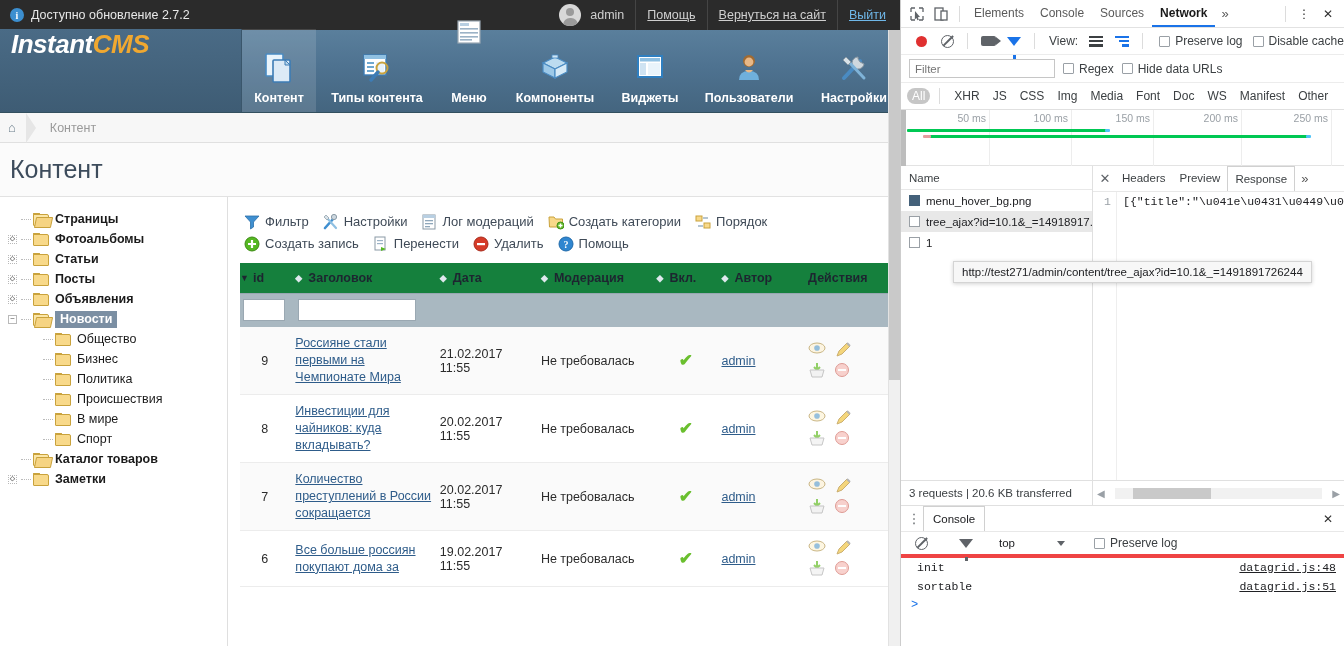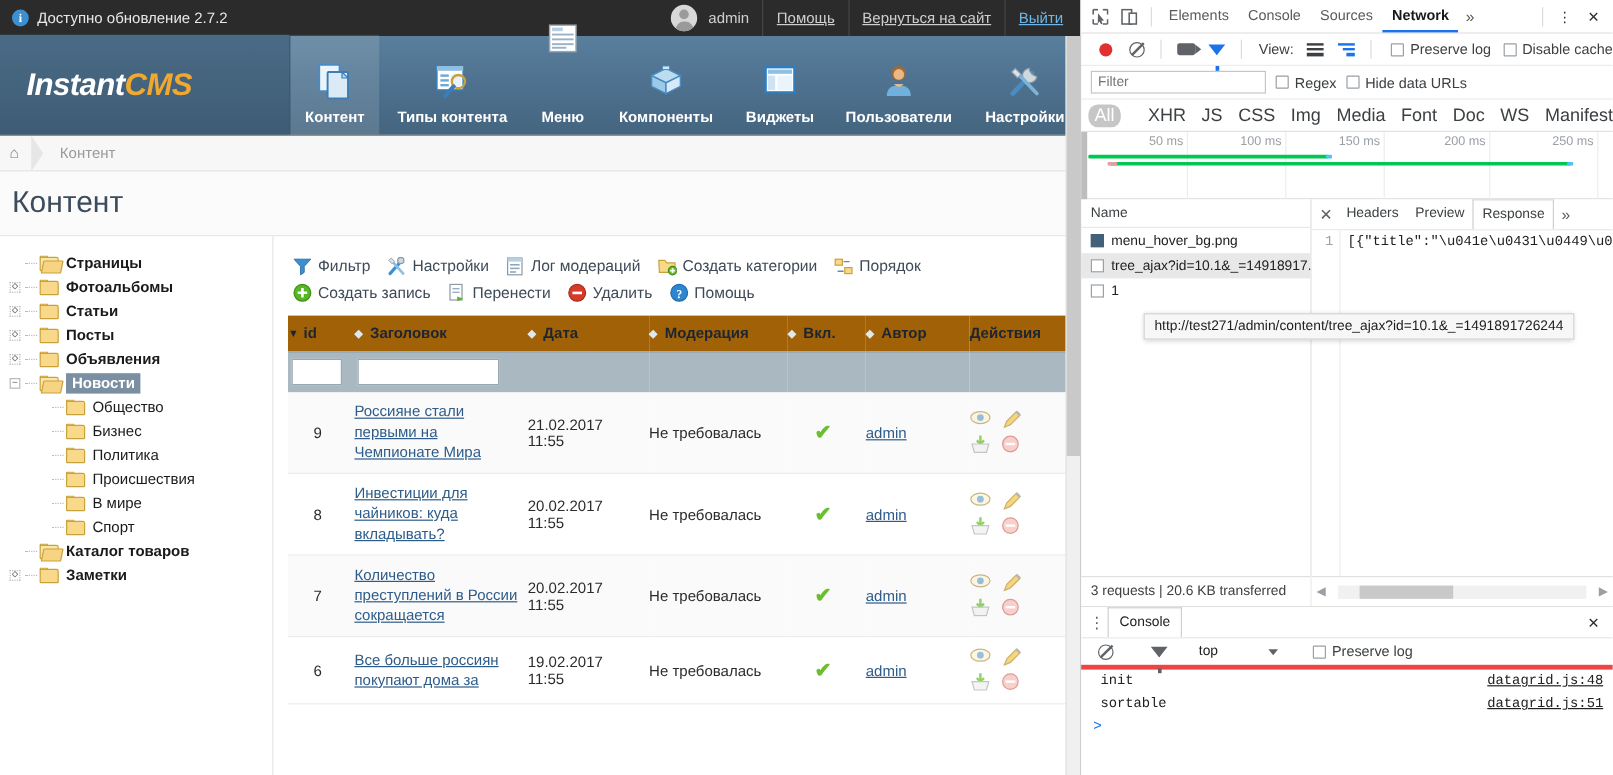--- a/index.html
+++ b/index.html
@@ -48,22 +48,22 @@
   }
   .update-bar a.exit { color:#6fb7e8; padding-right:14px; }
 
   .cms-header {
     height: 83px;
     background: linear-gradient(180deg,#5a7f9c 0%,#4e7290 45%,#44657f 100%);
     display: flex; align-items: flex-end; position: relative;
     border-bottom: 1px solid #33505f;
   }
   .logo {
-    width: 277px; height: 83px; display:flex; align-items:center;
-    padding-left: 22px;
+    width: 277px; height: 83px; display:flex; 
+    padding-left: 11px;
     background: linear-gradient(180deg,#4a6b86 0%,#3e5c74 100%);
     border-right: 1px solid #3a566b;
   }
   .logo-txt { font-size: 26px; font-weight: bold; font-style: italic; letter-spacing:-0.5px; }
   .logo-txt .a { color:#fff; }
   .logo-txt .b { color:#f0a830; }
 
   .nav { display: flex; align-items: flex-end; height: 83px; }
   .nav-item {
     width: 72px; min-width: 62px; height: 83px; padding: 10px 8px 7px;
@@ -133,21 +133,21 @@
   .toolbar { padding: 4px 0 8px 4px; line-height: 22px; }
   .tb-row { display:flex; flex-wrap: wrap; align-items:center; }
   .tb-item {
     display:inline-flex; align-items:center; font-size:13px; color:#3f4a57;
     margin-right: 14px; cursor:pointer; white-space:nowrap; height:22px;
   }
   .tb-item .tico { width:16px; height:16px; margin-right:5px; flex:none; display:inline-block; position:relative; }
 
   table.dg { width: 100%; border-collapse: collapse; table-layout: fixed; }
   table.dg thead th {
-    background: #a16207; color:#1d2530; font-size:12.5px; font-weight:bold;
+    background: #15803d; color:#1d2530; font-size:12.5px; font-weight:bold;
     text-align:left; height: 30px; padding: 0 4px 0 0; white-space:nowrap;
     border-bottom:1px solid #97a7b1;
   }
   table.dg thead th .sortico { display:inline-block; width:13px; color:#dfe8ee; font-size:9px; vertical-align:1px;}
   .filter-row td { background:#a9b8c1; height:34px; padding:0 3px; }
   .filter-row input {
     height: 22px; border:1px solid #9aa8b2; background:#fff; font-size:12px;
     padding: 0 4px; font-family:"Liberation Sans",sans-serif;
   }
   .fi-id { width: 42px; }
@@ -219,21 +219,21 @@
   .vi-wf i:nth-child(1){width:14px;margin-left:0} .vi-wf i:nth-child(2){width:10px;margin-left:4px} .vi-wf i:nth-child(3){width:7px;margin-left:7px}
   .cbx { width:11px;height:11px;border:1px solid #9aa0a6;background:#fff;display:inline-block;vertical-align:-1px;margin-right:5px;border-radius:1px;}
   .dt-chk { display:inline-flex;align-items:center; color:#3c4043; margin-left:8px; cursor:pointer;}
 
   .dt-filterbar { height:28px; display:flex;align-items:center; padding: 0 8px; border-bottom:1px solid #ececec; }
   .dt-filter-input {
     width: 146px; height: 19px; border:1px solid #c6c6c6; background:#fff;
     font-size:11.5px; color:#5f6368; padding:0 5px; font-family:"Liberation Sans",sans-serif;
   }
   .dt-typebar { height:27px; display:flex; align-items:center; padding-left:6px; gap:3px; border-bottom:1px solid #e0e0e0;}
-  .dt-type { padding:1px 5px; font-size:15px; color:#3c4043; cursor:pointer; border-radius:8px;}
+  .dt-type { padding:1px 5px; font-size:12px; color:#3c4043; cursor:pointer; border-radius:8px;}
   .dt-type.active { background:#c6c6c6; color:#fff; }
 
   .dt-overview { height: 56px; position:relative; border-bottom:1px solid #e3e3e3; background:#fff; }
   .ov-tick { position:absolute; top:0; height:56px; border-right:1px solid #ededed; }
   .ov-tick span { position:absolute; right:3px; top:2px; font-size:10.5px; color:#9aa0a6; white-space:nowrap; }
   .ov-bar { position:absolute; height:3px; border-radius:1px; }
   .ov-left-grip{position:absolute;left:0;top:0;width:5px;height:56px;background:#bdbdbd;}
 
   .dt-split { flex:1; display:flex; min-height:0; border-bottom:1px solid #e0e0e0; }
   .dt-names { width: 192px; border-right:1px solid #e0e0e0; display:flex; flex-direction:column; min-width:0;}

